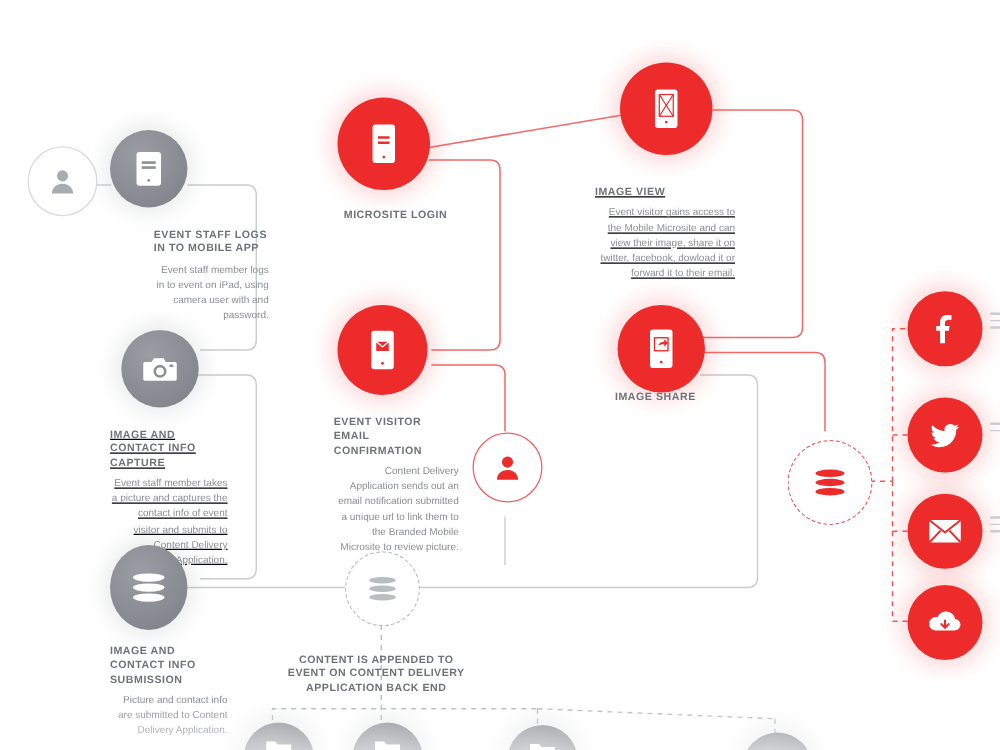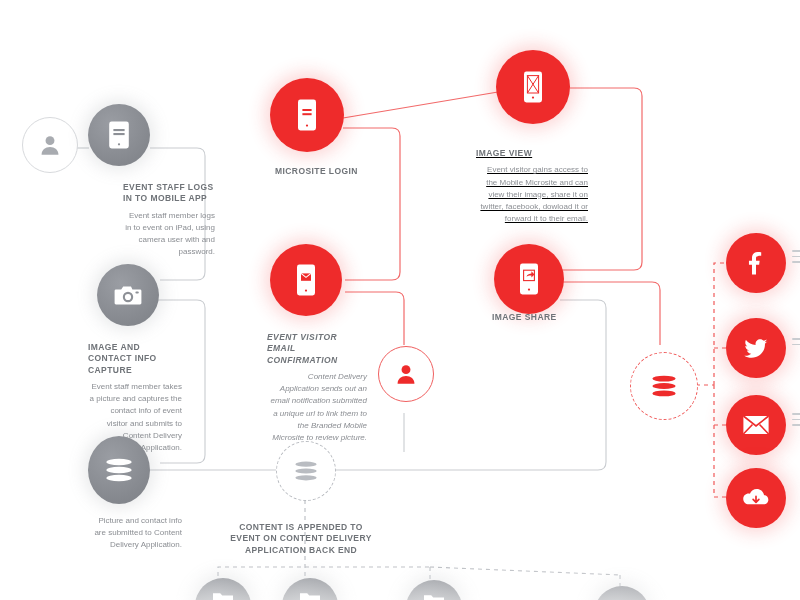--- a/index.html
+++ b/index.html
@@ -130,33 +130,34 @@
   </div>
 
   <div class="bub grey" style="left:97px;top:264px;width:62px;height:62px;">
     <svg width="28" height="24" viewBox="0 0 28 24">
       <path d="M2 6.5h5.2l2-3h7.8l1.4 3H26c.8 0 1.4.6 1.4 1.4v12.2c0 .8-.6 1.4-1.4 1.4H2c-.8 0-1.4-.6-1.4-1.4V7.9C.6 7.1 1.2 6.5 2 6.5z" fill="#fff"></path>
       <circle cx="14" cy="14" r="5.2" fill="#8d9096"></circle>
       <circle cx="14" cy="14" r="3.1" fill="#fff"></circle>
       <rect x="21.4" y="8.6" width="3.4" height="2" rx="1" fill="#8d9096"></rect>
     </svg>
   </div>
-  <div class="txt" style="left:88px;top:342px;width:94px;">
+  <div class="txt" style="left:88px;top:342px;width:94px;text-decoration:underline;">
     <p class="ttl">IMAGE AND CONTACT INFO CAPTURE</p>
     <p class="bdy">Event staff member takes a picture and captures the contact info of event visitor and submits to Content Delivery Application.</p>
   </div>
 
   <div class="bub grey" style="left:88px;top:436px;width:62px;height:68px;">
     <svg width="30" height="26" viewBox="0 0 30 26">
       <ellipse cx="15" cy="5" rx="12.6" ry="3.3" fill="#fff"></ellipse>
       <ellipse cx="15" cy="13" rx="12.6" ry="3.3" fill="#fff"></ellipse>
       <ellipse cx="15" cy="21" rx="12.6" ry="3.3" fill="#fff"></ellipse>
     </svg>
   </div>
   <div class="txt" style="left:88px;top:515px;width:94px;">
+    <p class="ttl">IMAGE AND CONTACT INFO SUBMISSION</p>
     <p class="bdy">Picture and contact info are submitted to Content Delivery Application.</p>
   </div>
 
   <div class="bub red" style="left:270px;top:78px;width:74px;height:74px;">
     <svg width="24" height="34" viewBox="0 0 24 34">
       <rect x="3" y="1.6" width="18" height="30.8" rx="2.4" fill="#fff"></rect>
       <rect x="7.4" y="11" width="9.2" height="2" fill="#ee2b2b"></rect>
       <rect x="7.4" y="15.2" width="9.2" height="2" fill="#ee2b2b"></rect>
       <circle cx="12" cy="27.6" r="1.1" fill="#ee2b2b"></circle>
     </svg>
@@ -166,21 +167,21 @@
   </div>
 
   <div class="bub red" style="left:270px;top:244px;width:72px;height:72px;">
     <svg width="24" height="34" viewBox="0 0 24 34">
       <rect x="3" y="1.6" width="18" height="30.8" rx="2.4" fill="#fff"></rect>
       <rect x="7" y="10.4" width="10" height="7.4" fill="#ee2b2b"></rect>
       <path d="M7 10.4l5 4 5-4" fill="none" stroke="#fff" stroke-width="1.1"></path>
       <circle cx="12" cy="27.6" r="1.1" fill="#ee2b2b"></circle>
     </svg>
   </div>
-  <div class="txt" style="left:267px;top:332px;width:100px;font-style:italic;">
+  <div class="txt" style="left:267px;top:332px;width:100px;">
     <p class="ttl">EVENT VISITOR EMAIL CONFIRMATION</p>
     <p class="bdy">Content Delivery Application sends out an email notification submitted a unique url to link them to the Branded Mobile Microsite to review picture.</p>
   </div>
 
   <div class="bub ghost-red" style="left:378px;top:346px;width:54px;height:54px;">
     <svg width="26" height="26" viewBox="0 0 24 24">
       <circle cx="12" cy="8" r="4.1" fill="#ee2b2b"></circle>
       <path d="M4.2 21c0-4.4 3.5-7.2 7.8-7.2s7.8 2.8 7.8 7.2z" fill="#ee2b2b"></path>
     </svg>
   </div>

